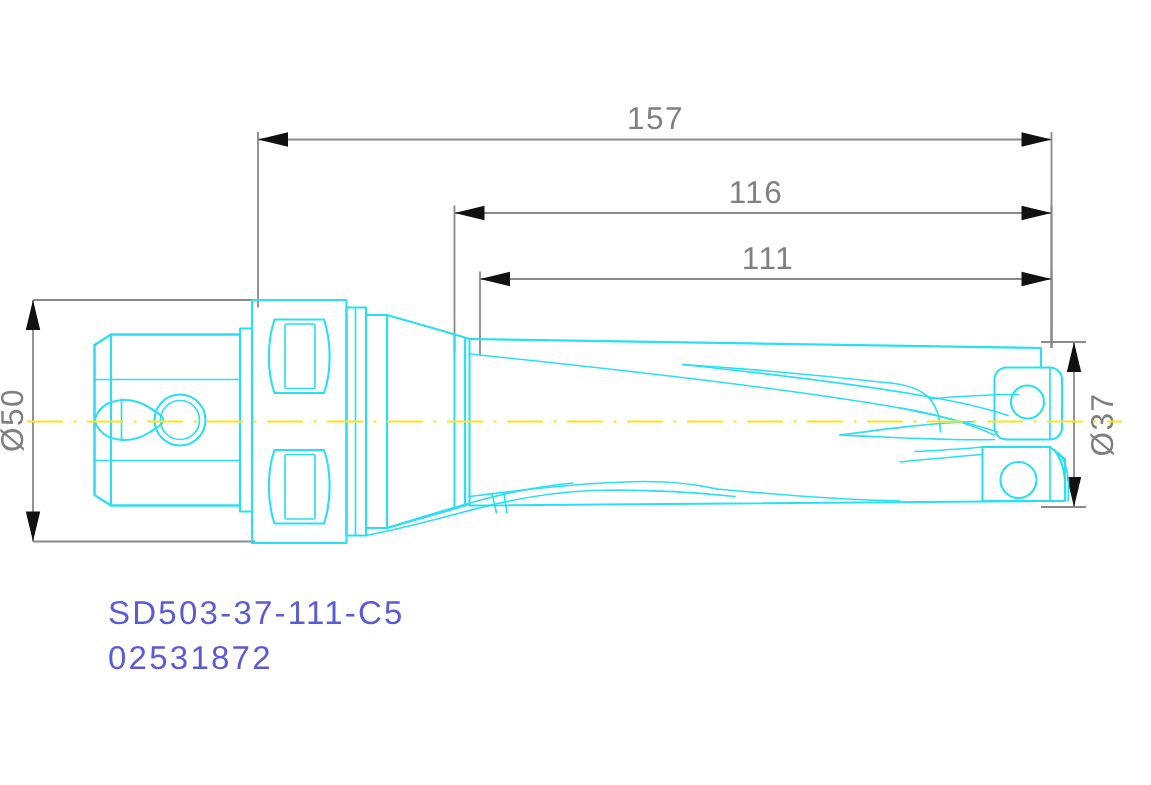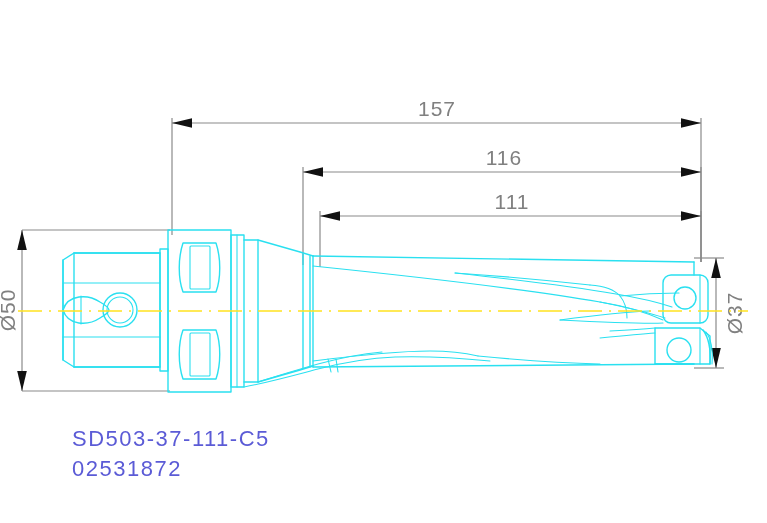--- a/index.html
+++ b/index.html
@@ -11,21 +11,20 @@
     width: 767px;
     height: 523px;
     overflow: hidden;
     font-family: "Liberation Sans", sans-serif;
   }
   #drawing-root {
     position: relative;
     width: 767px;
     height: 435px;
     background: #ffffff;
-    margin-top: 30px;
   }
   svg.cad {
     display: block;
     width: 767px;
     height: 523px;
   }
   .dim-text {
     font-family: "Liberation Sans", sans-serif;
     font-size: 21px;
     fill: #808080;

